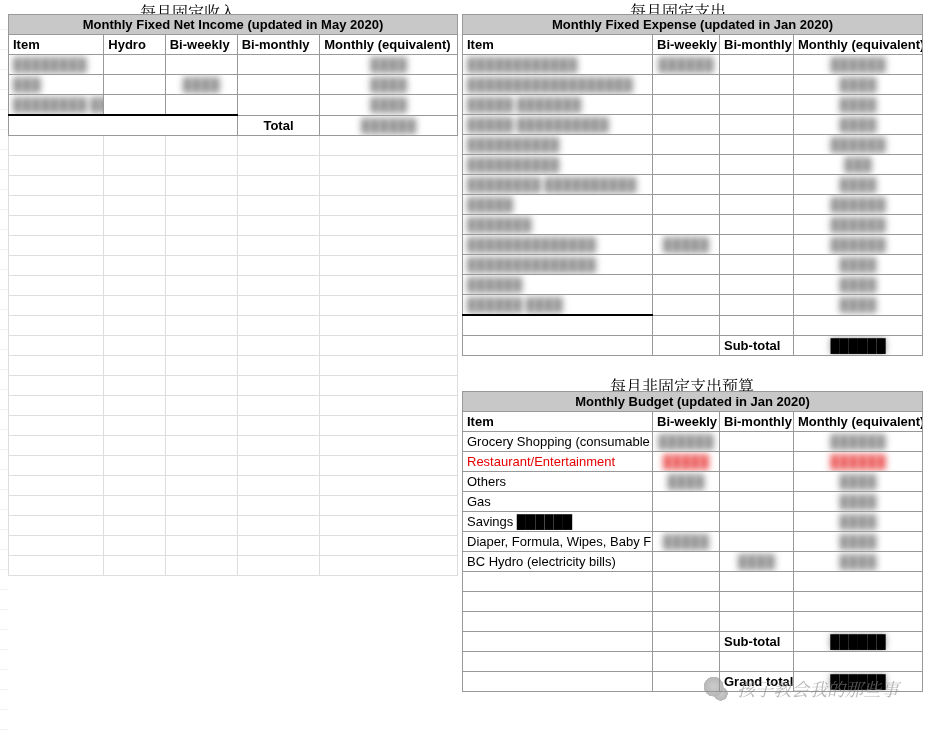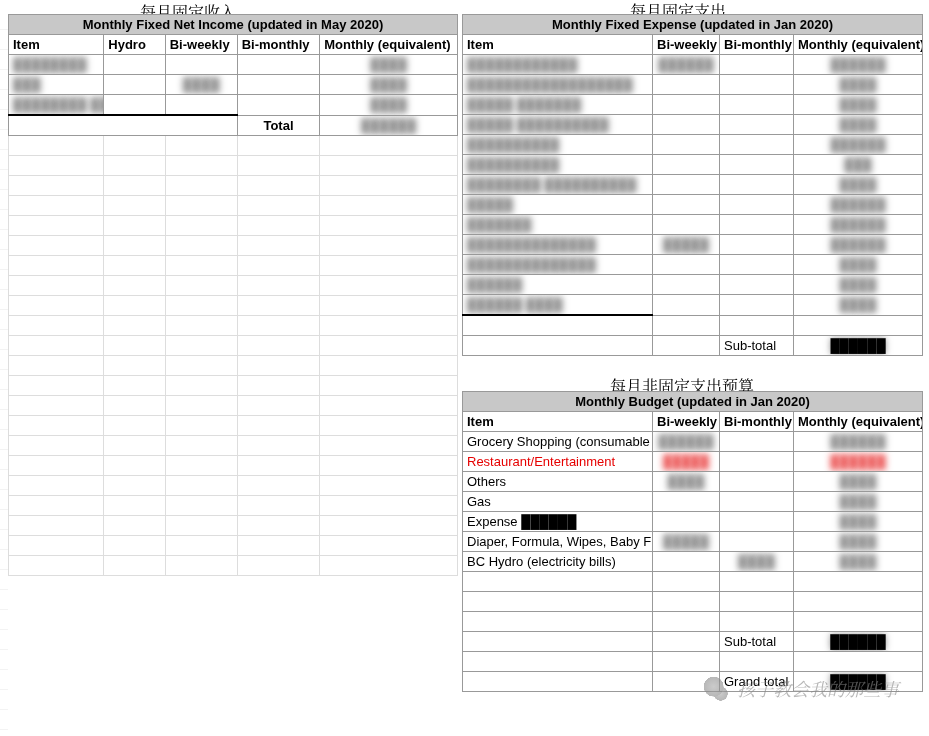--- a/index.html
+++ b/index.html
@@ -55,21 +55,21 @@
     border: 2px solid #000;
   }
   td.total-green-val {
     background: #00d000;
     font-weight: bold;
     border: 2px solid #000;
     text-align: center;
   }
   td.sub-red {
     background: #e62020;
-    font-weight: normal;
+    font-weight: bold;
     color: #000;
     border: 2px solid #000;
   }
   td.sub-red-val {
     background: #e62020;
     font-weight: bold;
     color: #000;
     border: 2px solid #000;
     text-align: center;
   }
@@ -487,21 +487,21 @@
           <td></td>
           <td class="blur">████</td>
         </tr>
         <tr>
           <td>Gas</td>
           <td></td>
           <td></td>
           <td class="blur">████</td>
         </tr>
         <tr>
-          <td>Expense ██████</td>
+          <td>Savings ██████</td>
           <td></td>
           <td></td>
           <td class="blur">████</td>
         </tr>
         <tr>
           <td>Diaper, Formula, Wipes, Baby F</td>
           <td class="blur">█████</td>
           <td></td>
           <td class="blur">████</td>
         </tr>

